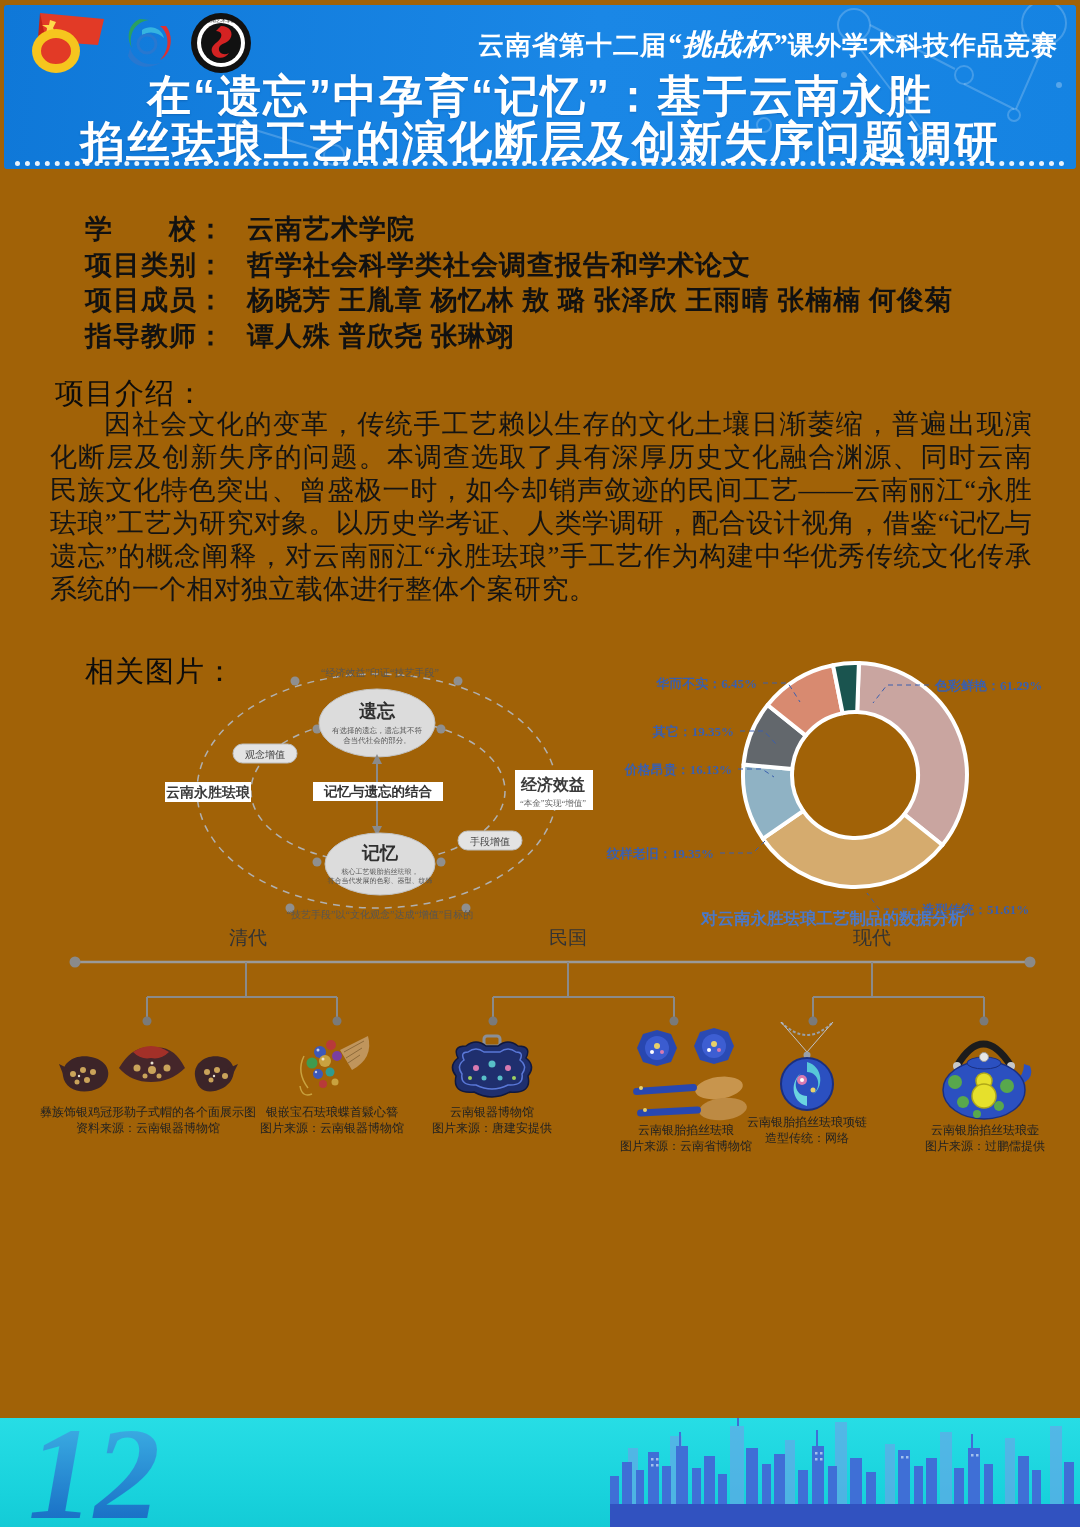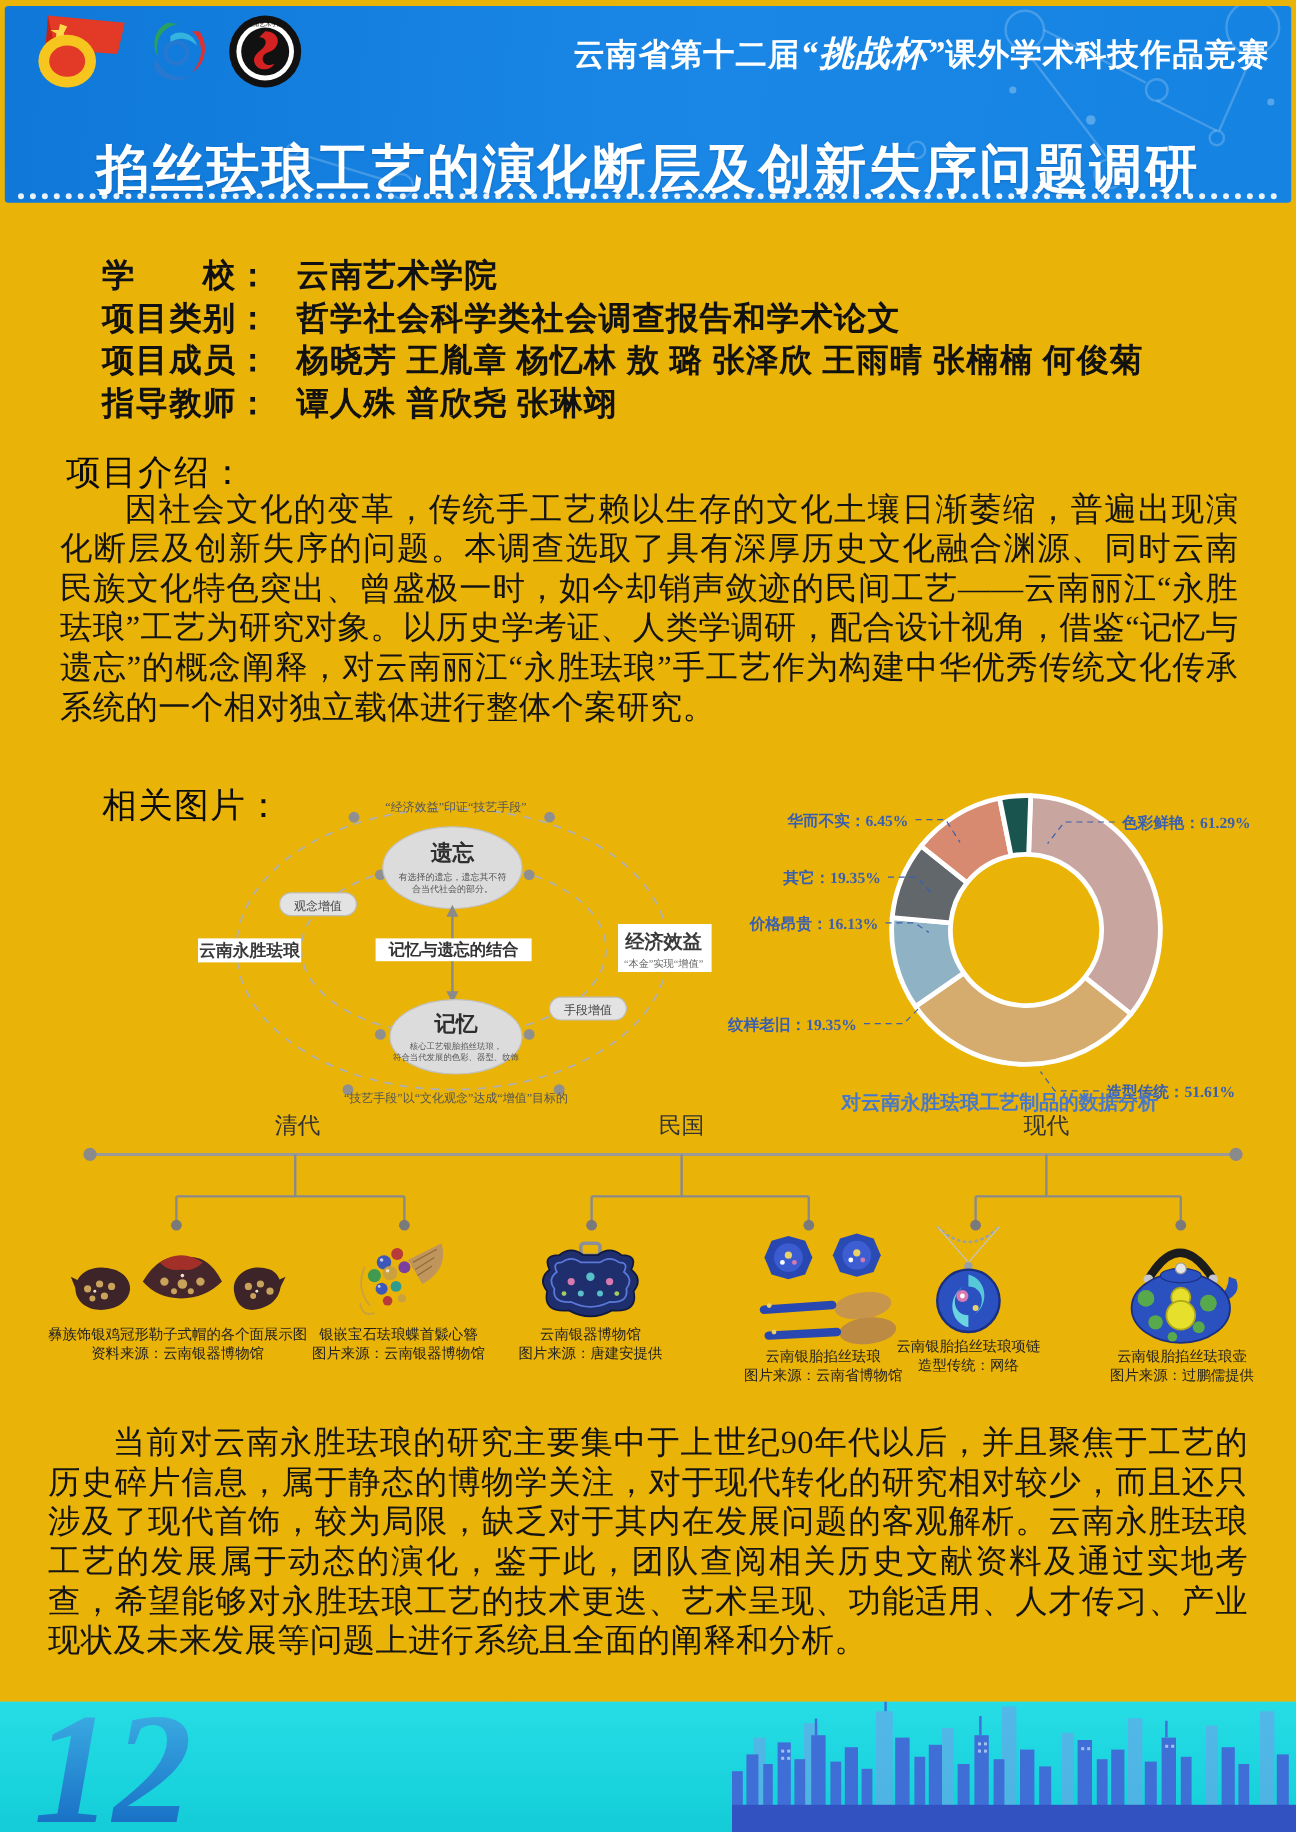--- a/index.html
+++ b/index.html
@@ -1,16 +1,16 @@
 <!DOCTYPE html>
 <html><head>
 <meta charset="utf-8">
 <style>
   html,body{margin:0;padding:0;background:#e8e8e8;}
-  .page{position:relative;width:1080px;height:1527px;background:#eab308;overflow:hidden;
+  .page{position:relative;width:1080px;height:1527px;background:#a16207;overflow:hidden;
         font-family:"Liberation Serif","DejaVu Serif",serif;}
   
   .banner{position:absolute;left:4px;top:5px;right:4px;height:164px;
           background:linear-gradient(95deg,#0f78d8 0%,#1a87e6 55%,#1583e2 100%);
           border-radius:3px;}
   .banner .pattern{position:absolute;inset:0;width:100%;height:100%;}
   .logos{position:absolute;left:16px;top:6px;display:flex;gap:12px;align-items:center;}
   .competition{position:absolute;right:18px;top:20px;color:#ffffff;font-weight:bold;
                font-size:26px;font-family:"Liberation Sans","DejaVu Sans",sans-serif;
                letter-spacing:1px;white-space:nowrap;}
@@ -94,20 +94,21 @@
         <path d="M31,14 c9,0 13,7 9,13 c-3,5 -10,4 -11,9 c-1,5 5,8 10,5 c-4,7 -15,6 -17,-1 c-2,-6 5,-9 8,-13 c3,-4 1,-8 -4,-8 c3,-3 5,-5 5,-5 Z" fill="#d42222"></path>
         <g fill="#111111" font-size="5">
             <text x="31" y="10" text-anchor="middle">云南艺术学院</text>
           </g>
       </svg>
     </div>
 
     <div class="competition">
       <span>云南省第十二届</span><span class="cup">“挑战杯”</span><span>课外学术科技作品竞赛</span>
     </div>
+    <div class="title-line t1">在“遗忘”中孕育“记忆”：基于云南永胜</div>
     <div class="title-line t2">掐丝珐琅工艺的演化断层及创新失序问题调研</div>
     <div class="dotline"></div>
   </div>
 
   <div class="info">
     <div><span class="lbl">学　　校：</span><span>云南艺术学院</span></div>
     <div><span class="lbl">项目类别：</span><span>哲学社会科学类社会调查报告和学术论文</span></div>
     <div><span class="lbl">项目成员：</span><span>杨晓芳 王胤章 杨忆林 敖 璐 张泽欣 王雨晴 张楠楠 何俊菊</span></div>
     <div><span class="lbl">指导教师：</span><span>谭人殊 普欣尧 张琳翊</span></div>
   </div>
@@ -357,21 +358,20 @@
       </g>
       <circle cx="55" cy="55" r="8" fill="#e6e02c" stroke="#b0a818" stroke-width="1.5"></circle>
       <circle cx="55" cy="70" r="12" fill="#e6e02c" stroke="#b0a818" stroke-width="1.5"></circle>
       <ellipse cx="55" cy="37" rx="17" ry="6" fill="#2b50c0" stroke="#1a2f80"></ellipse>
       <circle cx="55" cy="31" r="4.5" fill="#e6e6e6" stroke="#999"></circle>
     </svg>
     <div class="figcap">云南银胎掐丝珐琅壶</div>
     <div class="figcap">图片来源：过鹏儒提供</div>
   </div>
 
-  <div class="para" style="left:40px;top:1186px;width:1000px;">当前对云南永胜珐琅的研究主要集中于上世纪90年代以后，并且聚焦于工艺的历史碎片信息，属于静态的博物学关注，对于现代转化的研究相对较少，而且还只涉及了现代首饰，较为局限，缺乏对于其内在发展问题的客观解析。云南永胜珐琅工艺的发展属于动态的演化，鉴于此，团队查阅相关历史文献资料及通过实地考查，希望能够对永胜珐琅工艺的技术更迭、艺术呈现、功能适用、人才传习、产业现状及未来发展等问题上进行系统且全面的阐释和分析。</div>
 
   <div class="footer">
     <div class="pagenum">12</div>
     <svg class="skyline" width="470" height="109" viewBox="0 0 470 109">
       <g fill="#6aa5e8" opacity=".65">
         <rect x="18" y="30" width="10" height="79"></rect>
           <rect x="60" y="18" width="12" height="91"></rect>
         <rect x="120" y="8" width="14" height="101"></rect>
           <rect x="175" y="22" width="10" height="87"></rect>
         <rect x="225" y="4" width="12" height="105"></rect>

